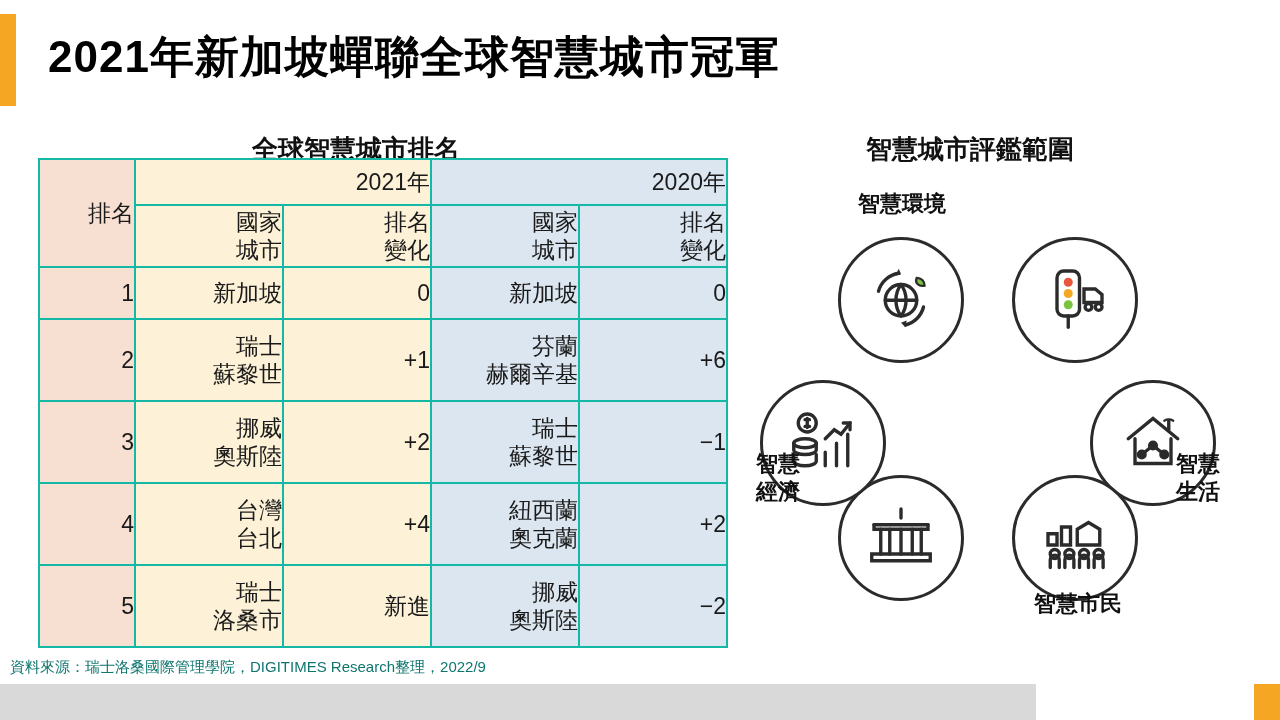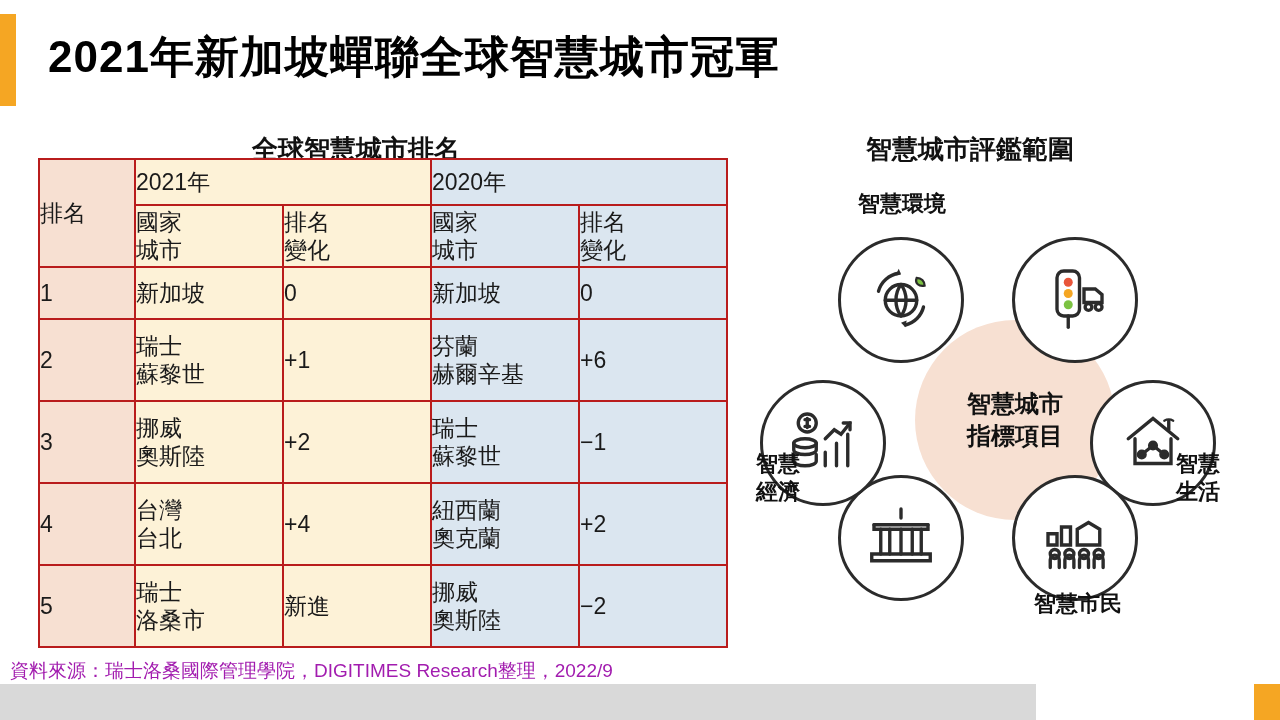--- a/index.html
+++ b/index.html
@@ -37,22 +37,22 @@
   .table-wrap {
     position: absolute; left: 38px; top: 158px;
     width: 690px;
   }
   table.rank-table {
     border-collapse: collapse;
     width: 690px;
     table-layout: fixed;
   }
   table.rank-table td, table.rank-table th {
-    border: 2px solid #b91c1c;
-    text-align: left;
+    border: 2px solid #14b8a6;
+    text-align: right;
     font-size: 23px;
     font-weight: normal;
     color: #1a1a1a;
     padding: 2px 0;
     line-height: 1.22;
   }
   .col-rank  { width: 96px; }
   .col-c21   { width: 148px; }
   .col-v21   { width: 148px; }
   .col-c20   { width: 148px; }
@@ -109,21 +109,21 @@
   .l-env  { left: 62px;  top: 15px;  width: 160px; }
   .l-traf { left: 238px; top: 15px;  width: 160px; }
   .l-life { left: 416px; top: 275px; width: 96px;  text-align: left; }
   .l-citz { left: 238px; top: 415px; width: 160px; }
   .l-gov  { left: 62px;  top: 415px; width: 160px; }
   .l-econ { left: -4px;  top: 275px; width: 96px;  text-align: left; }
 
   
   .source {
     position: absolute; left: 10px; top: 658px;
-    font-size: 19px; color: #a21caf;
+    font-size: 15px; color: #0f766e;
   }
   .footer-bar {
     position: absolute; left: 0; bottom: 0;
     width: 1280px; height: 36px;
     background: #ffffff;
   }
   .footer-grey {
     position: absolute; left: 0; bottom: 0;
     width: 1036px; height: 36px;
     background: #d9d9d9;
@@ -209,24 +209,20 @@
     <td class="bg-2020 cell-2line">挪威
 奧斯陸</td>
     <td class="bg-2020">−2</td>
   </tr>
 </tbody>
     </table>
 </div>
 
 <div class="wheel">
 
-  <div class="hub">
-    <div>智慧城市</div>
-    <div>指標項目</div>
-  </div>
 
   <div class="node n-env">
     <span>
       <svg viewBox="0 0 64 64" fill="none" stroke="#2b2b2b" stroke-width="3" stroke-linecap="round">
         <circle cx="32" cy="34" r="14"></circle>
         <path d="M18 34h28M32 20c6 8 6 20 0 28M32 20c-6 8-6 20 0 28"></path>
         <path d="M12 26a22 22 0 0 1 18-16"></path>
         <path d="M30 6l2 5-5 1z" fill="#2b2b2b" stroke="none"></path>
         <path d="M52 40a22 22 0 0 1-16 16"></path>
         <path d="M36 58l-4-4 5-2z" fill="#2b2b2b" stroke="none"></path>

